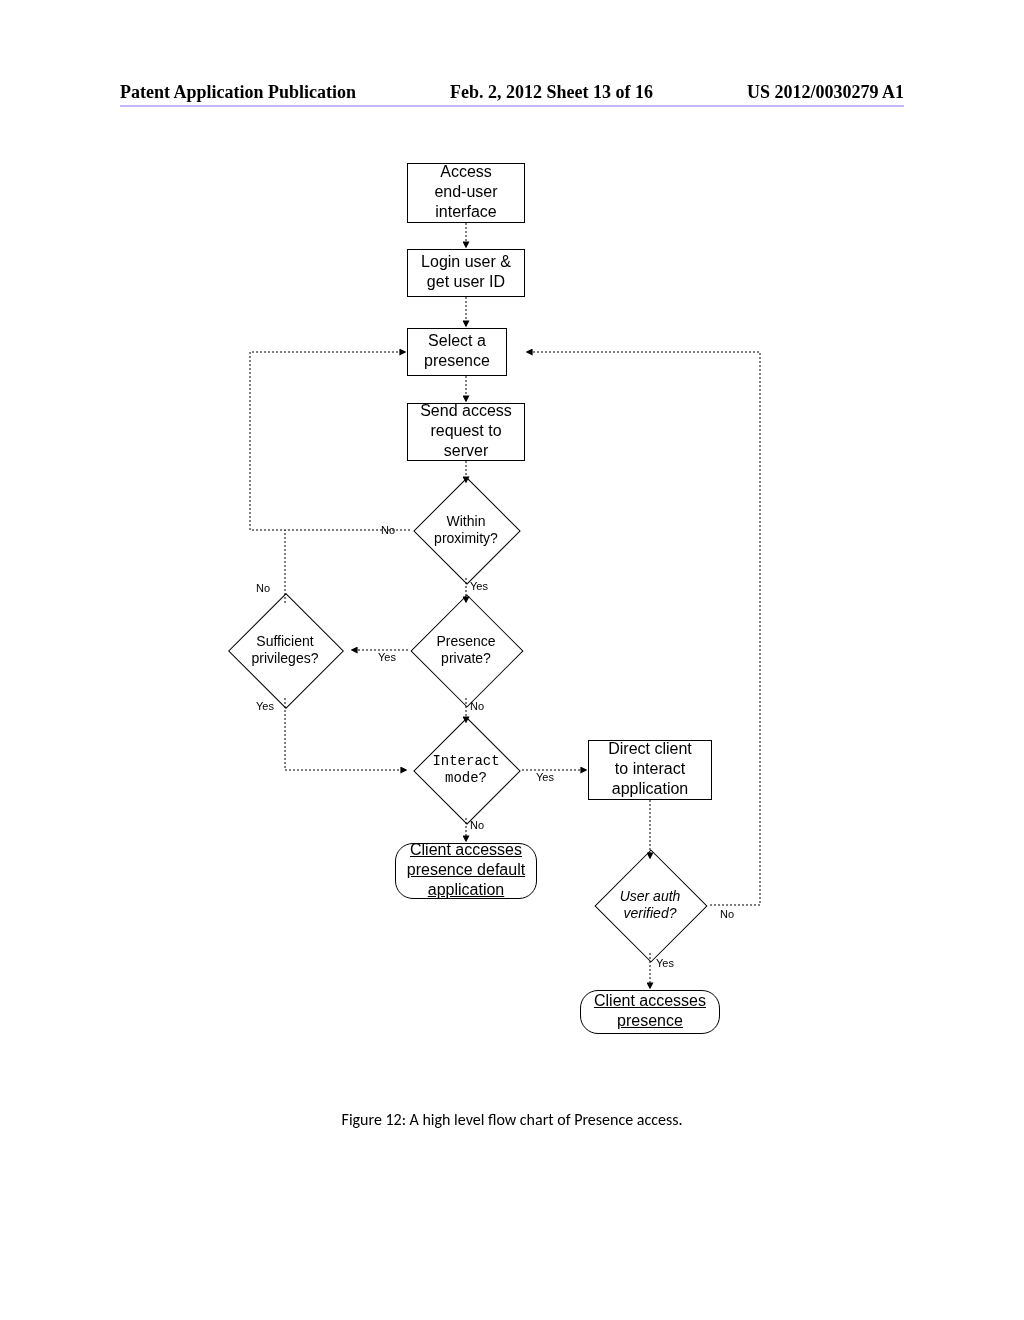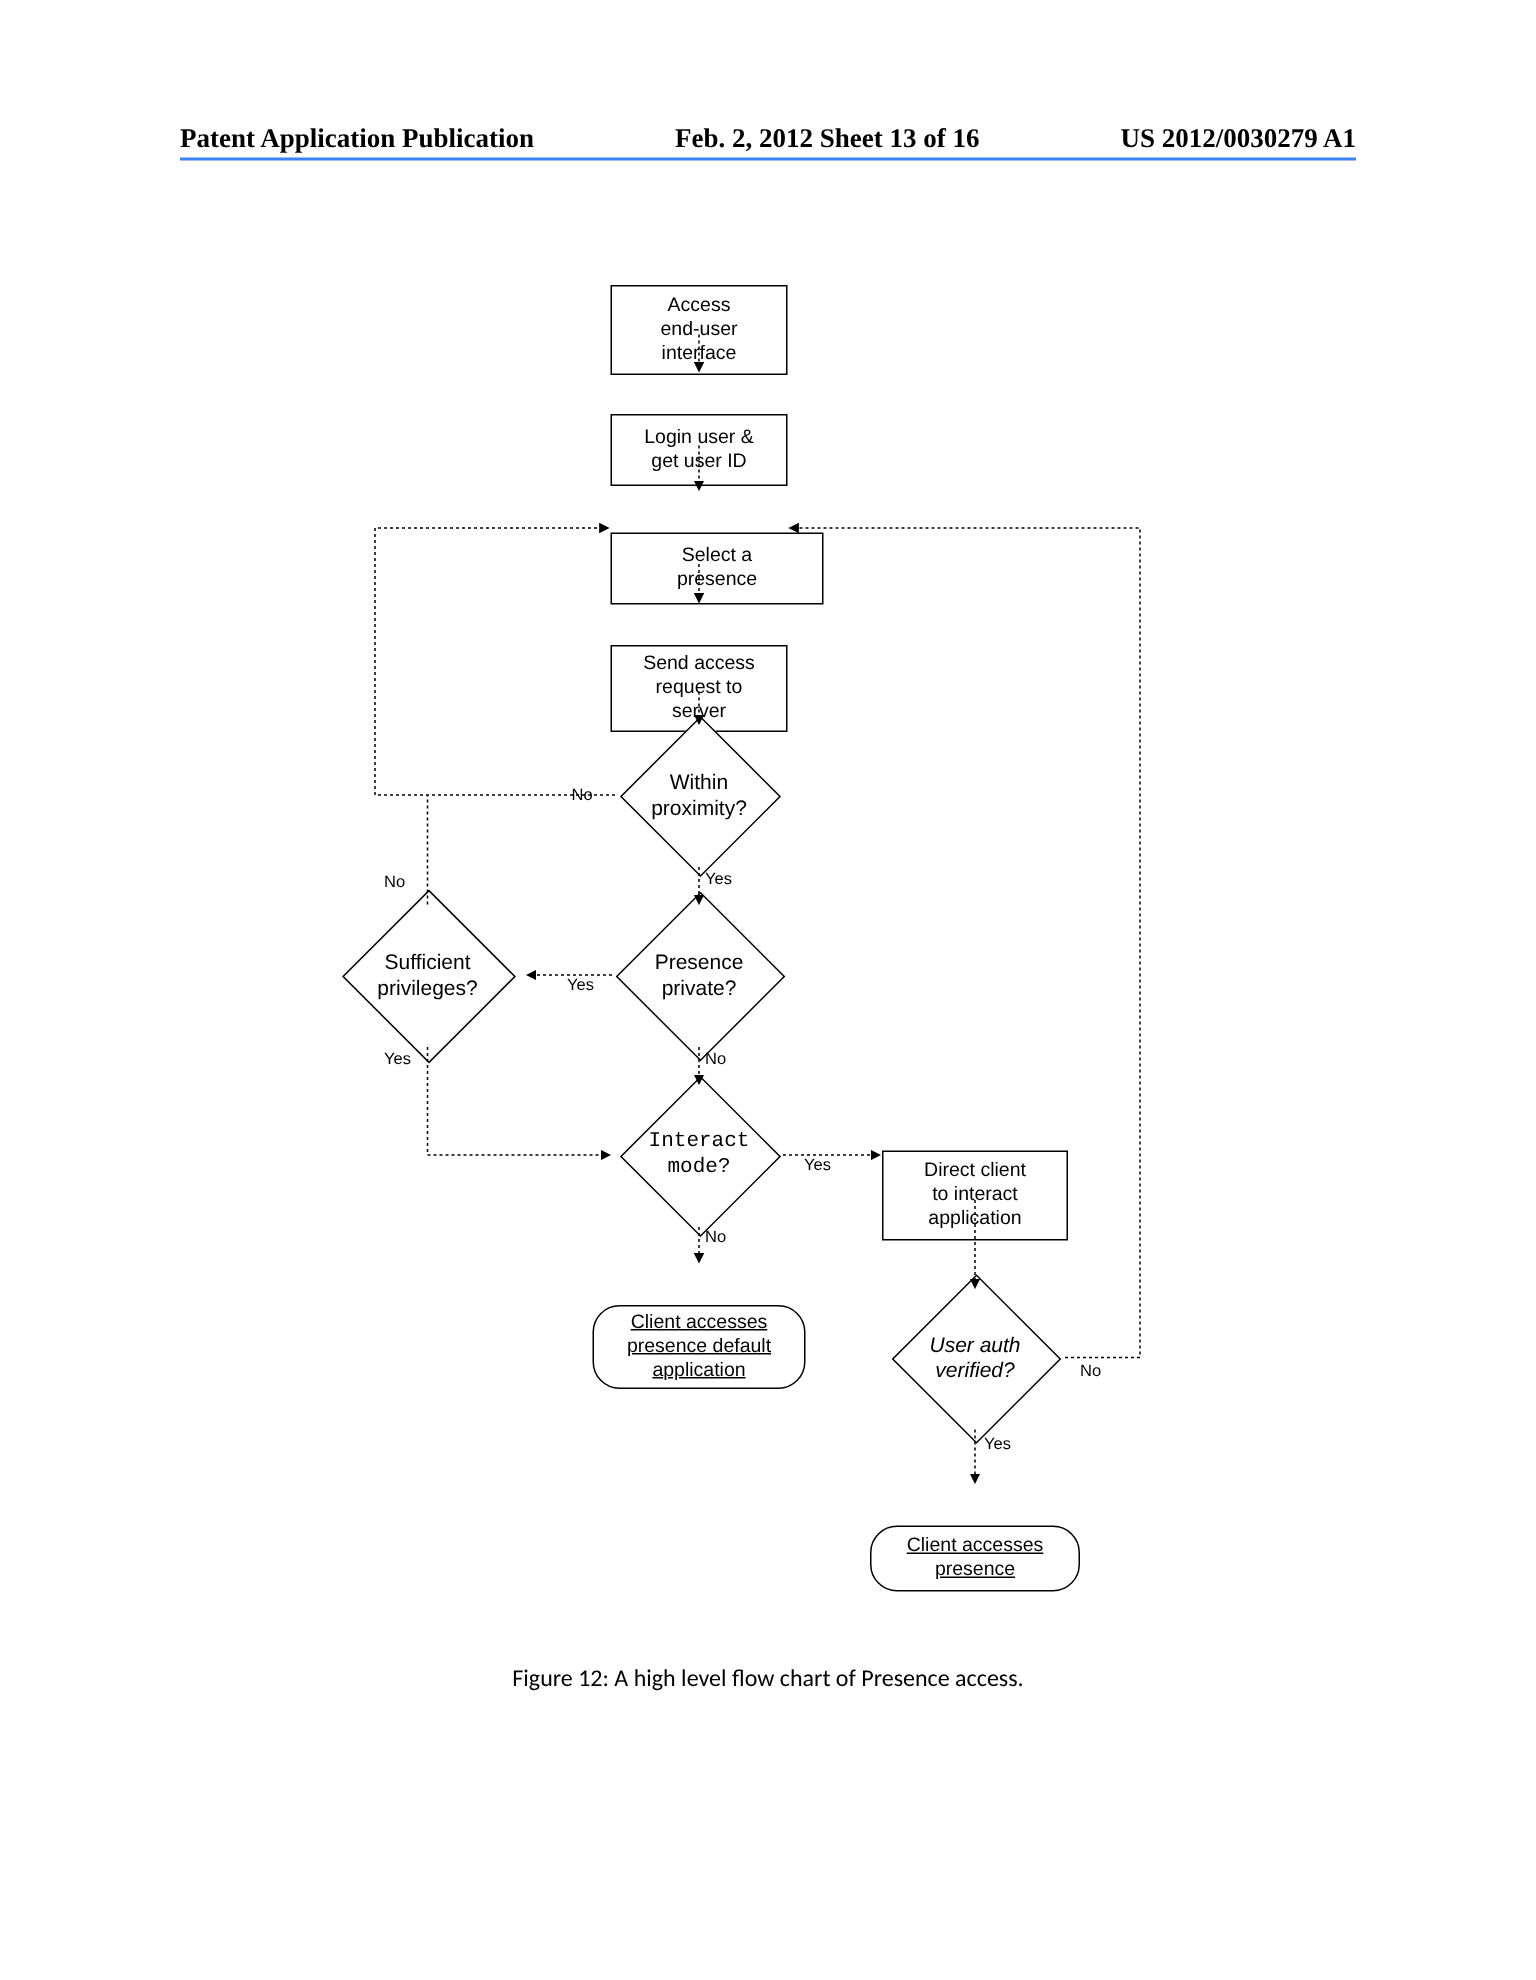--- a/index.html
+++ b/index.html
@@ -13,42 +13,41 @@
   }
   .page-header {
     position: absolute;
     top: 82px;
     left: 120px;
     right: 120px;
     font-size: 18px;
     font-weight: bold;
     display: flex;
     justify-content: space-between;
-    border-bottom: 2px solid #3b82f6;
+    border-bottom: 2px solid #c4b5fd;
     padding-bottom: 2px;
   }
   .diagram {
     position: absolute;
     left: 0;
     top: 0;
   }
   .node-rect, .node-round {
     position: absolute;
     border: 1px solid #000;
     background: #fff;
     font-family: Arial, sans-serif;
-    font-size: 13px;
+    font-size: 16px;
     display: flex;
     align-items: center;
     justify-content: center;
     text-align: center;
     line-height: 1.25;
     padding: 2px 6px 4px 6px;
     box-sizing: border-box;
-    margin-top: 27px;
   }
   .node-round { border-radius: 18px; text-decoration: underline; }
   .diamond-wrap {
     position: absolute;
   }
   .diamond-shape {
     position: absolute;
     border: 1px solid #000;
     background: #fff;
     transform: rotate(45deg);
@@ -105,21 +104,21 @@
     <span style="white-space:pre-line;">Access
 end-user
 interface</span>
   </div>
 
   <div class="node-rect" style="left:407px; top:249px; width:118px; height:48px;">
     <span style="white-space:pre-line;">Login user &amp;
 get user ID</span>
   </div>
 
-  <div class="node-rect" style="left:407px; top:328px; width:142px; height:48px;">
+  <div class="node-rect" style="left:407px; top:328px; width:100px; height:48px;">
     <span style="white-space:pre-line;">Select a
 presence</span>
   </div>
 
   <div class="node-rect" style="left:407px; top:403px; width:118px; height:58px;">
     <span style="white-space:pre-line;">Send access
 request to
 server</span>
   </div>
 

